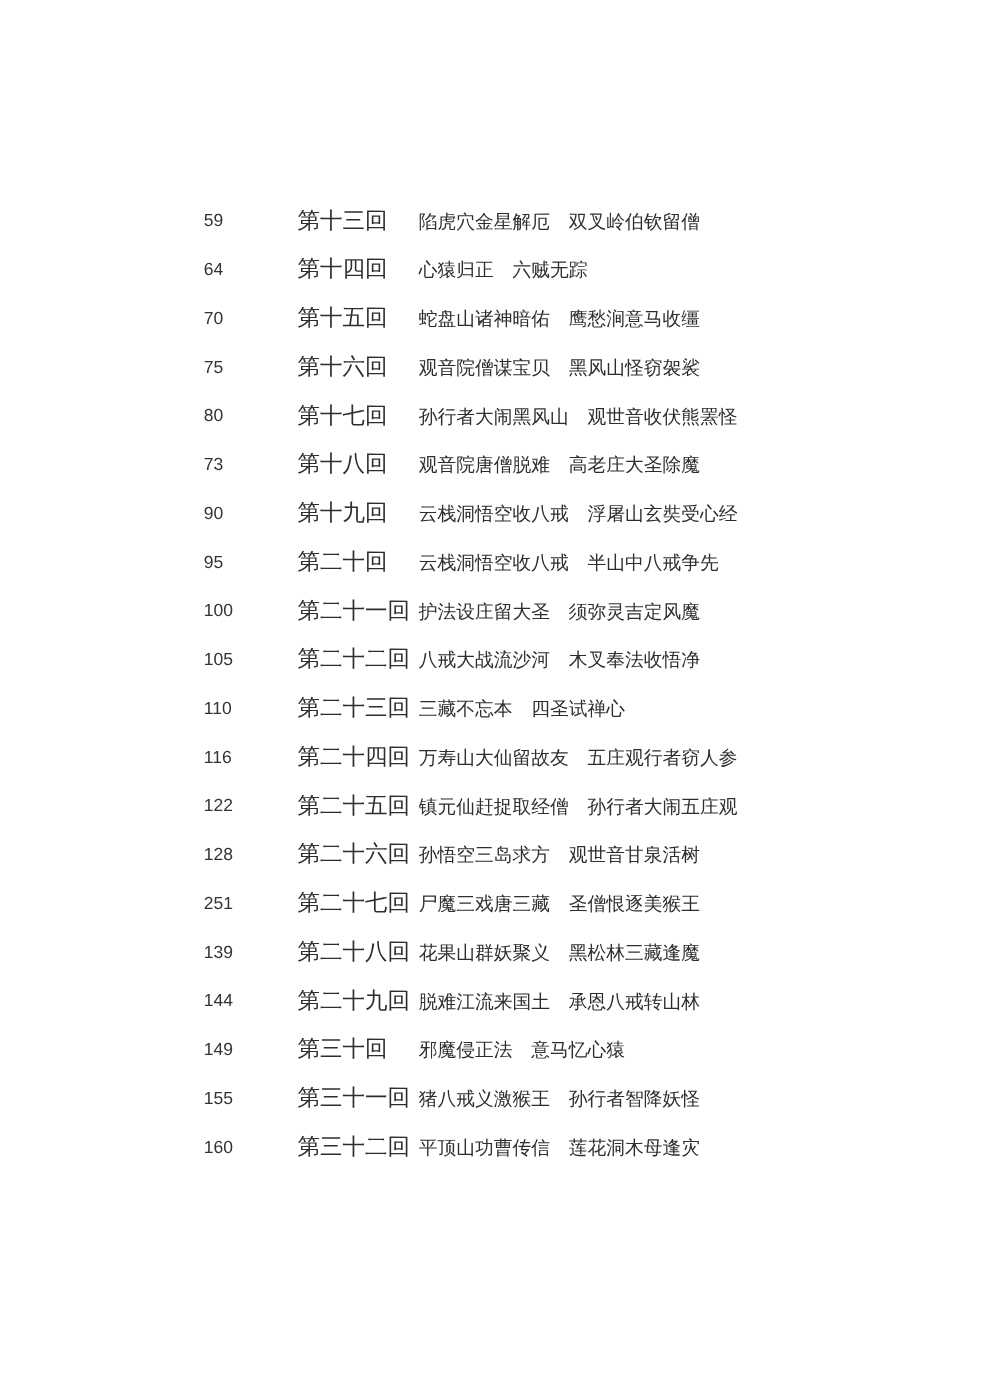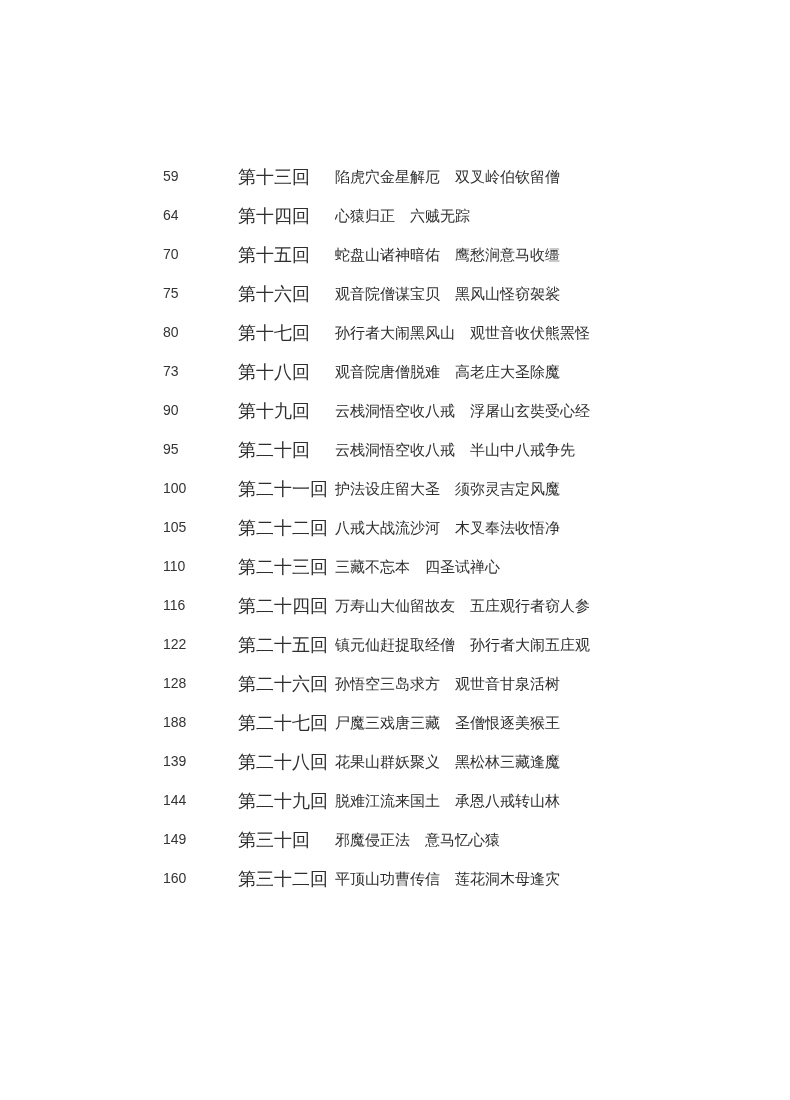--- a/index.html
+++ b/index.html
@@ -126,37 +126,42 @@
     <span class="page-num">122</span>
     <span class="chapter">第二十五回</span>
     <span class="title"><span class="ta">镇元仙赶捉取经僧</span><span class="gap"></span><span class="tb">孙行者大闹五庄观</span></span>
   </div>
     <div class="toc-row">
     <span class="page-num">128</span>
     <span class="chapter">第二十六回</span>
     <span class="title"><span class="ta">孙悟空三岛求方</span><span class="gap"></span><span class="tb">观世音甘泉活树</span></span>
   </div>
     <div class="toc-row">
-    <span class="page-num">188</span>
+    <span class="page-num">251</span>
     <span class="chapter">第二十七回</span>
     <span class="title"><span class="ta">尸魔三戏唐三藏</span><span class="gap"></span><span class="tb">圣僧恨逐美猴王</span></span>
   </div>
     <div class="toc-row">
     <span class="page-num">139</span>
     <span class="chapter">第二十八回</span>
     <span class="title"><span class="ta">花果山群妖聚义</span><span class="gap"></span><span class="tb">黑松林三藏逢魔</span></span>
   </div>
     <div class="toc-row">
     <span class="page-num">144</span>
     <span class="chapter">第二十九回</span>
     <span class="title"><span class="ta">脱难江流来国土</span><span class="gap"></span><span class="tb">承恩八戒转山林</span></span>
   </div>
     <div class="toc-row">
     <span class="page-num">149</span>
     <span class="chapter">第三十回</span>
     <span class="title"><span class="ta">邪魔侵正法</span><span class="gap"></span><span class="tb">意马忆心猿</span></span>
   </div>
     <div class="toc-row">
+    <span class="page-num">155</span>
+    <span class="chapter">第三十一回</span>
+    <span class="title"><span class="ta">猪八戒义激猴王</span><span class="gap"></span><span class="tb">孙行者智降妖怪</span></span>
+  </div>
+    <div class="toc-row">
     <span class="page-num">160</span>
     <span class="chapter">第三十二回</span>
     <span class="title"><span class="ta">平顶山功曹传信</span><span class="gap"></span><span class="tb">莲花洞木母逢灾</span></span>
   </div>
   </div>
 
 </body></html>

